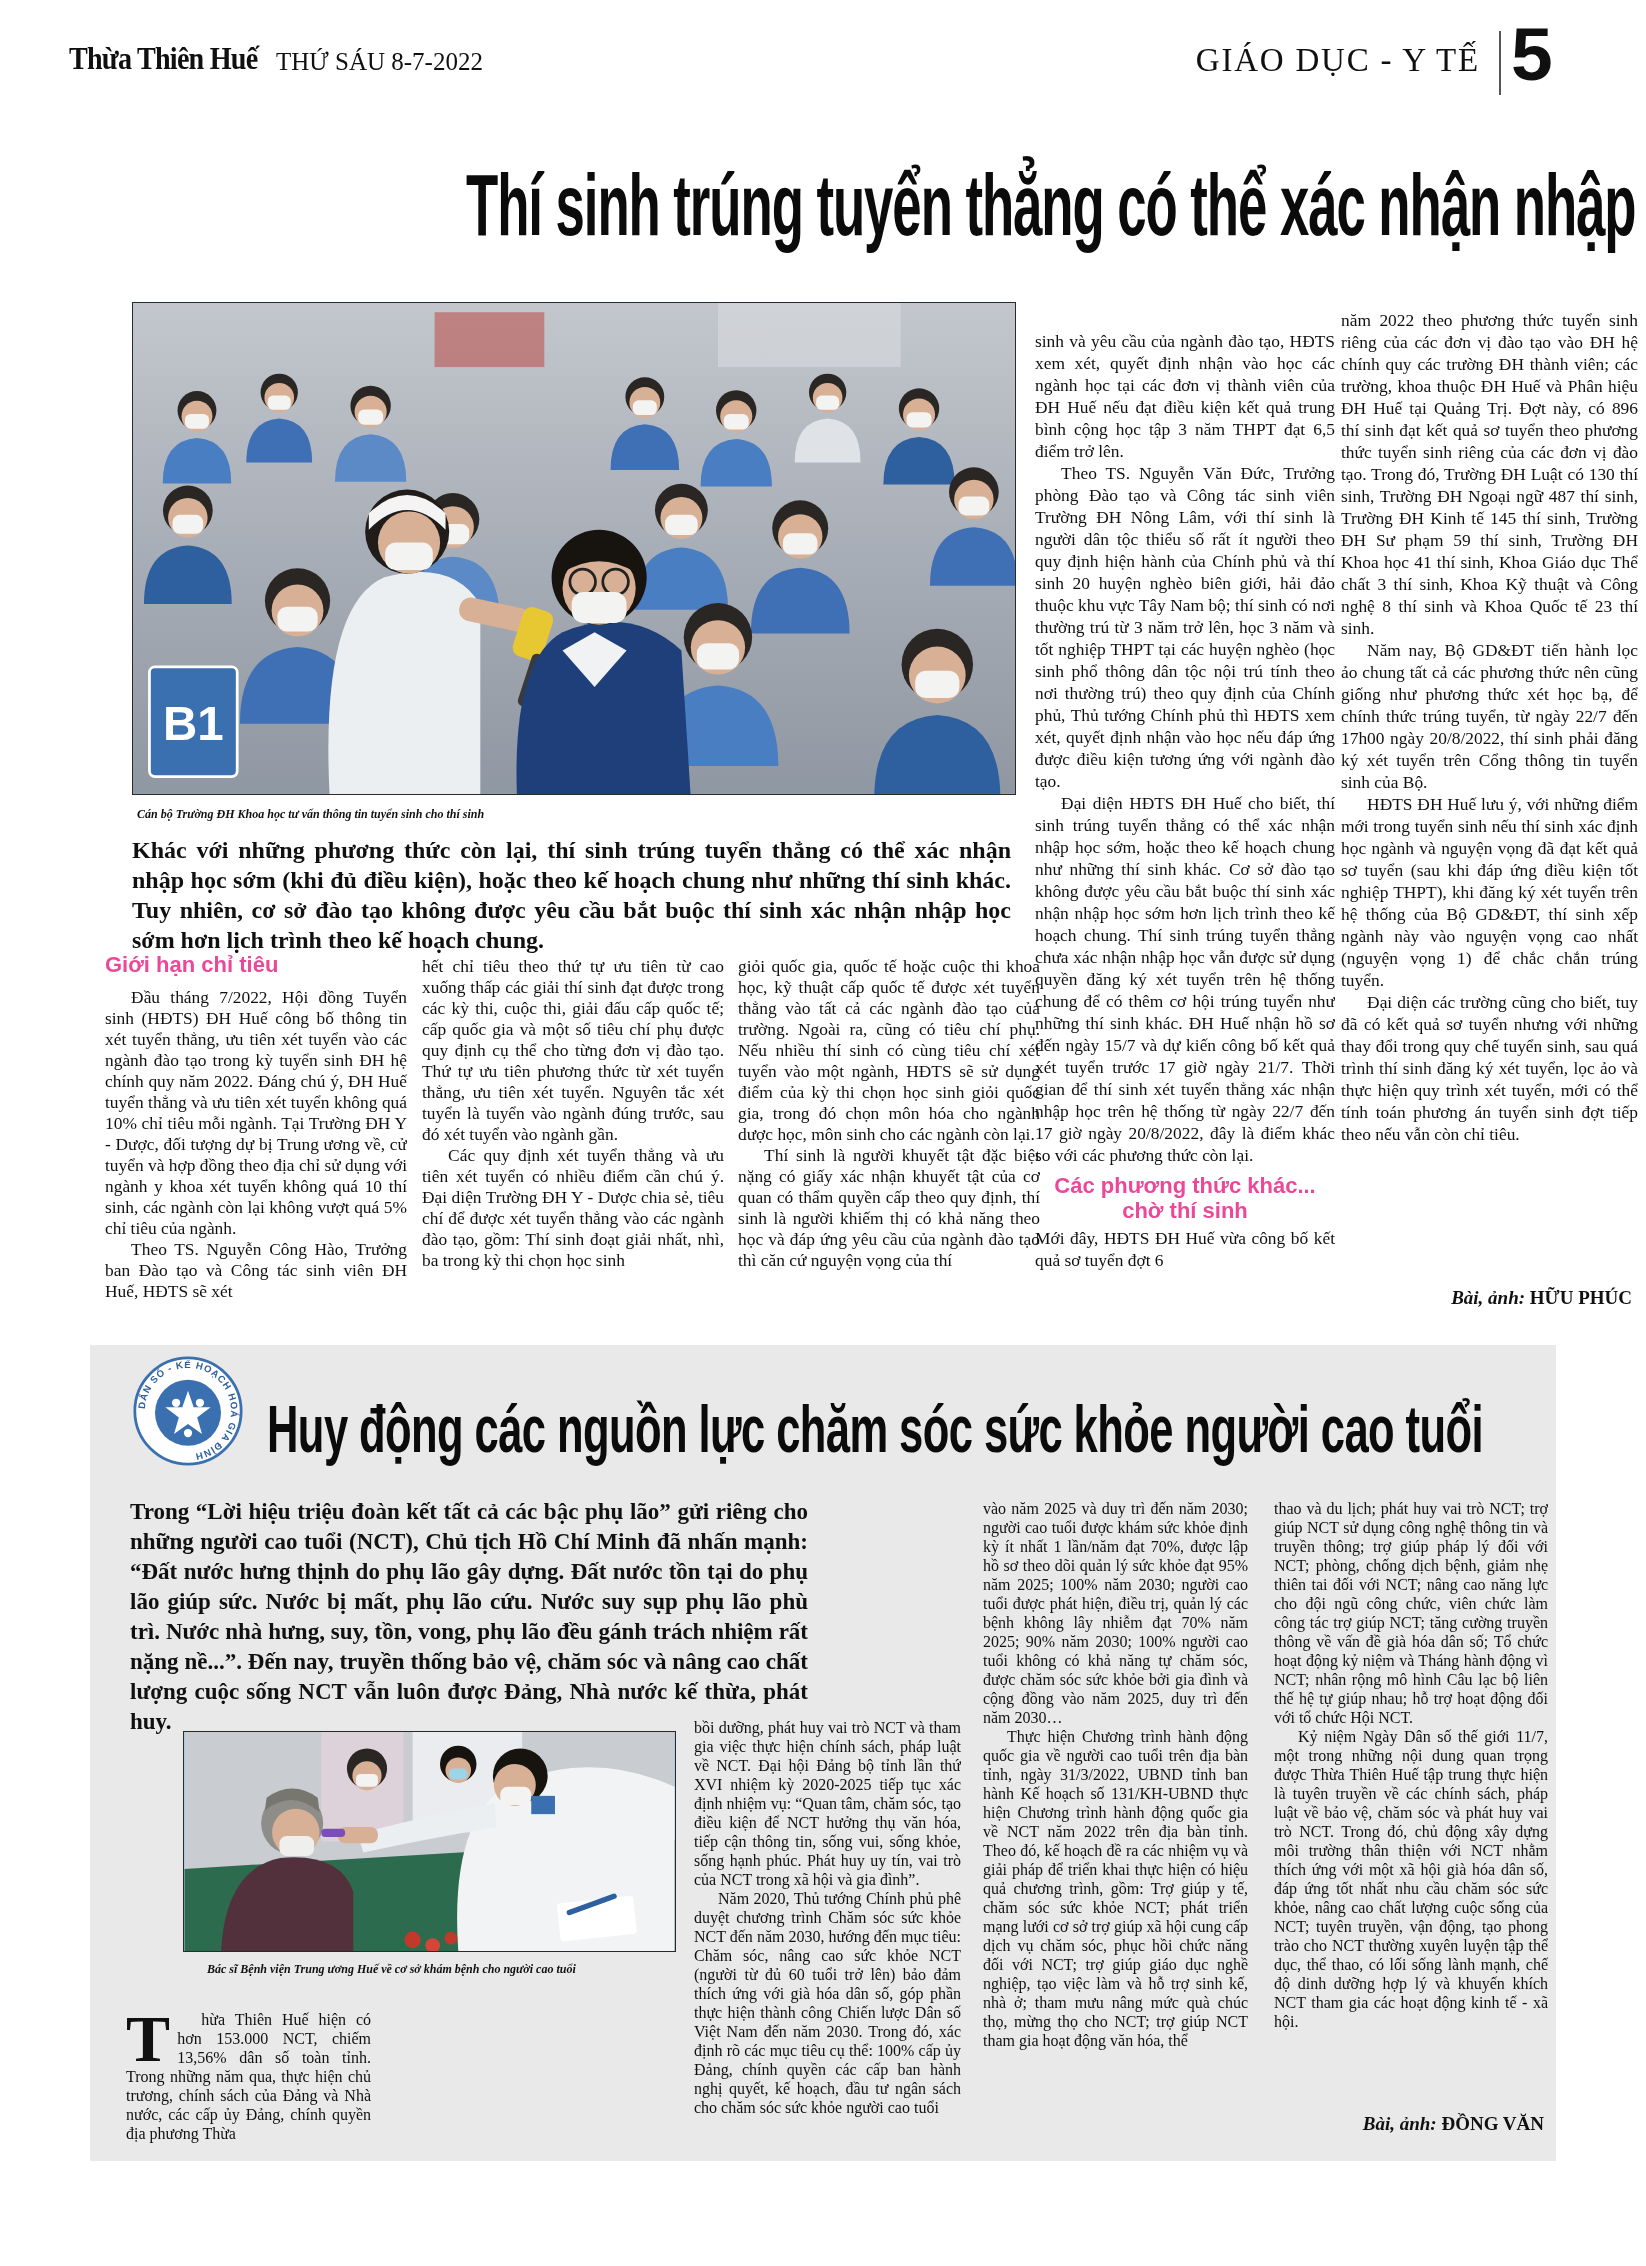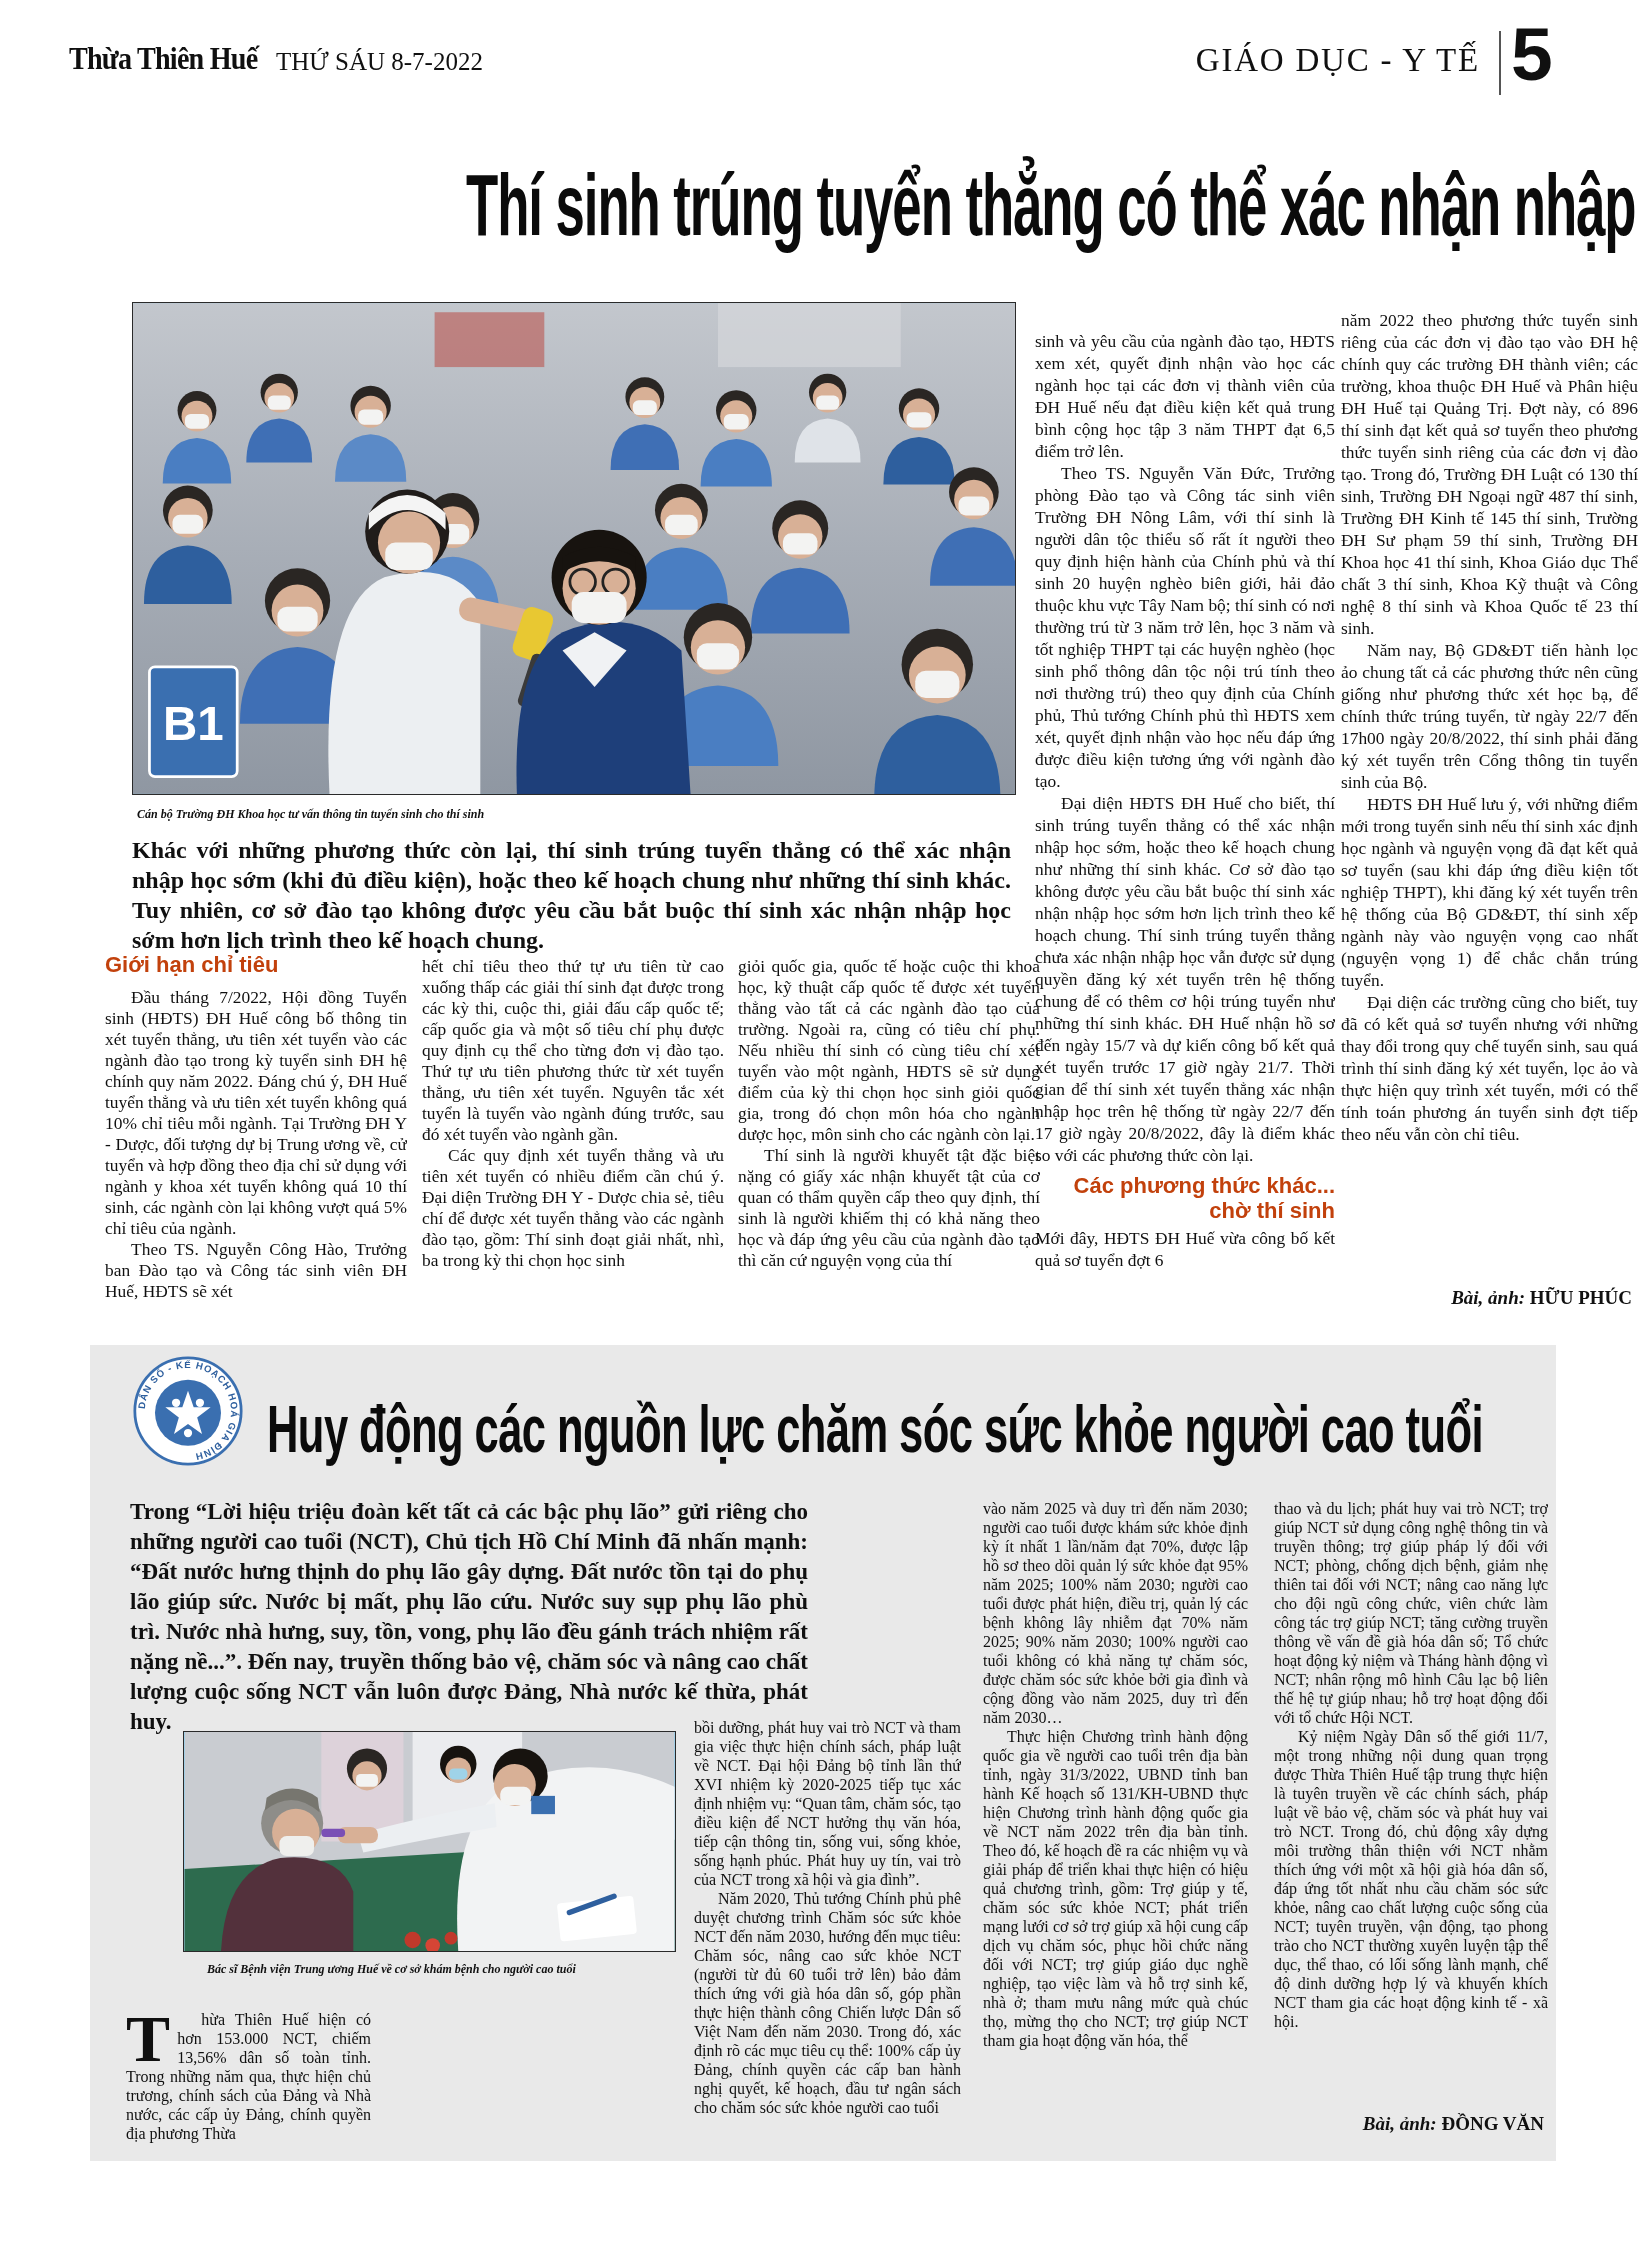--- a/index.html
+++ b/index.html
@@ -32,21 +32,21 @@
   .lede { position:absolute; font-weight:bold; text-align:justify; }
   #lede1 { left:132px; top:835px; width:879px; font-size:24px; line-height:30px; }
   #lede2 { left:130px; top:1497px; width:678px; font-size:23px; line-height:30px; }
   .col { position:absolute; text-align:justify; overflow:hidden; }
   .col p { margin:0; text-indent:1.5em; }
   .col.cont p:first-child { text-indent:0; }
   .a1col  { font-size:17.4px;  line-height:21px; }
   .a1colR { font-size:17.4px;  line-height:22px; }
   .a2col  { font-size:16px; line-height:19px; }
   .subhead { font-family:"Liberation Sans",sans-serif; font-weight:bold; font-size:22px;
-             line-height:25px; text-align:right; text-indent:0; color:#c2410c; }
+             line-height:25px; text-align:center; text-indent:0; color:#ec4899; }
   #a1-subhead1 { position:absolute; left:105px; top:952px; }
   .subhead-inline { margin:7.3px 0 3.7px 0 !important; text-indent:0 !important; }
   .byline { position:absolute; text-align:right; font-size:19px; }
   .byline .b-label { font-style:italic; font-weight:bold; }
   .byline .b-name  { font-weight:bold; }
   
   #graybox { position:absolute; left:90px; top:1345px; width:1466px; height:816px; background:#e9e9e9; }
   #a2-logo { position:absolute; left:133px; top:1356px; width:110px; height:110px; }
   .dropcap { float:left; font-size:66px; line-height:53px; padding:1.8px 7.3px 0 0; font-weight:bold; }
 </style>

